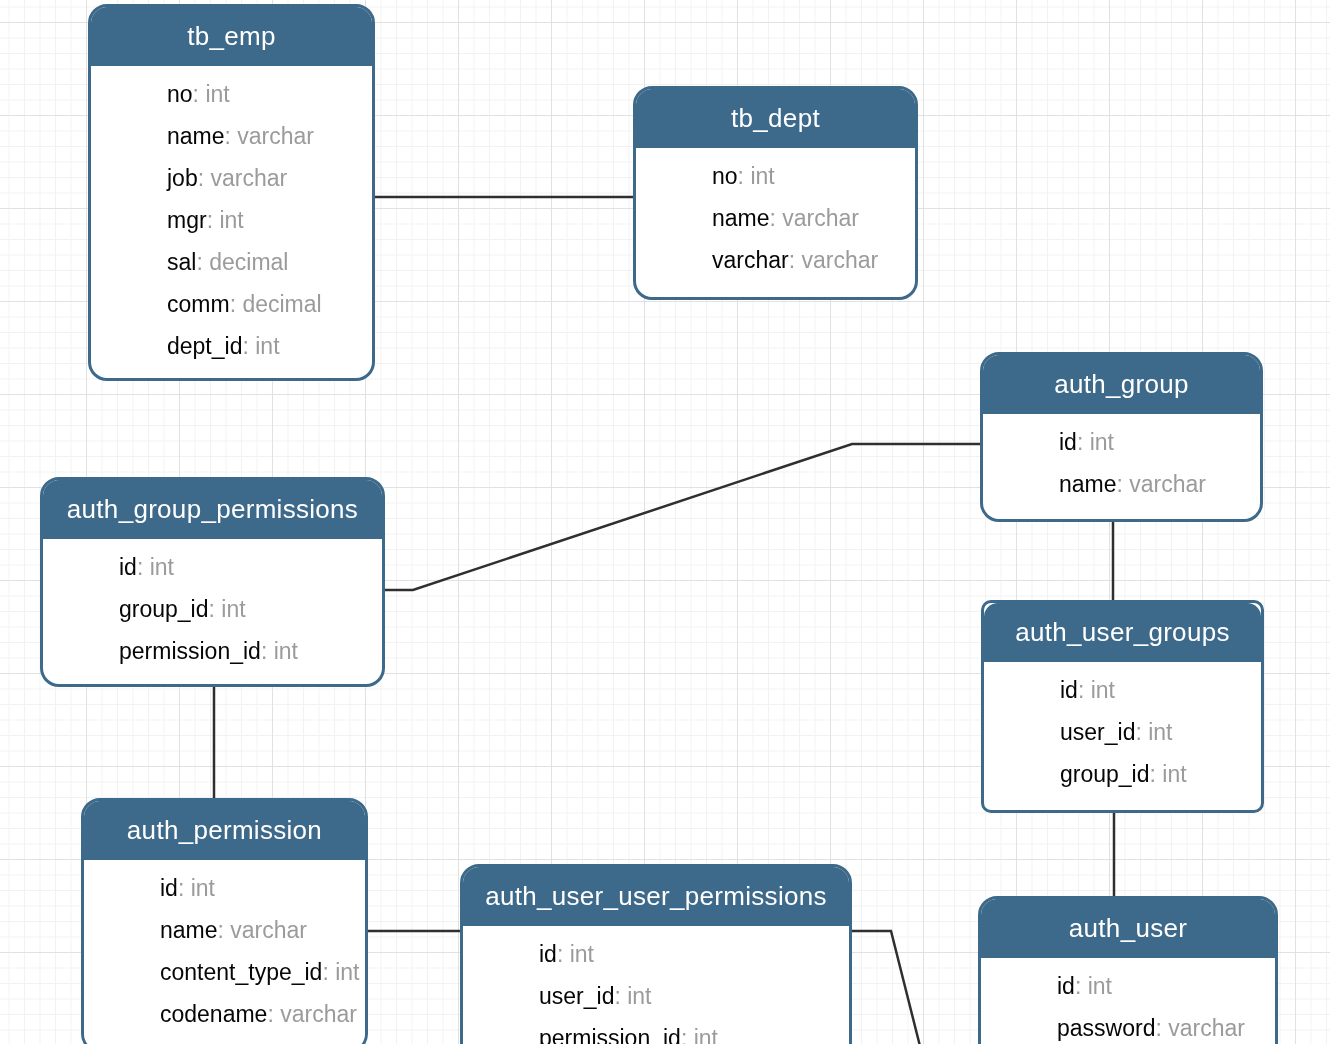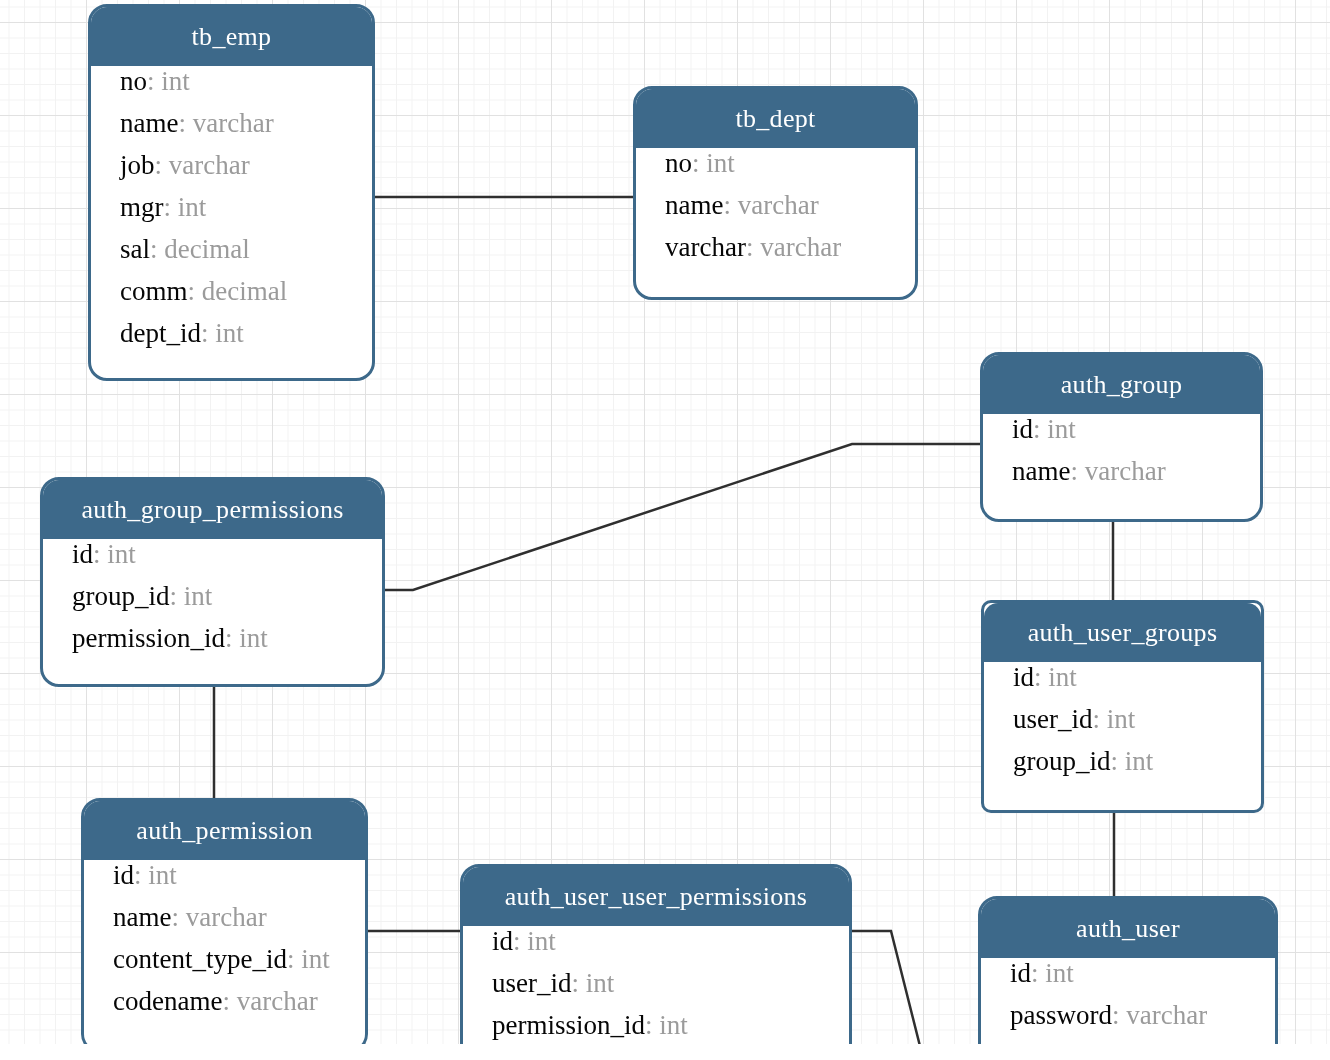--- a/index.html
+++ b/index.html
@@ -1,20 +1,20 @@
 <!DOCTYPE html>
 <html style="--header-fill: #3d698a; --body-fill: #ffffff; --title-text: #ffffff; --field-name: #060606; --field-type: #9b9b9b; --edge: #2f2f2f; --grid-minor: #f2f2f2; --grid-major: #e1e1e1;"><head>
 <meta charset="utf-8">
 <style>
   html,body { margin:0; padding:0; background:#ffffff; }
   #stage {
     position:relative;
     width:1330px; height:1044px;
     overflow:hidden;
-    font-family:Liberation Serif, serif;
+    font-family:Liberation Sans, sans-serif;
     background-color:#ffffff;
     background-image:
       linear-gradient(to right, var(--grid-major) 1px, transparent 1px),
       linear-gradient(to bottom, var(--grid-major) 1px, transparent 1px),
       linear-gradient(to right, var(--grid-minor) 1px, transparent 1px),
       linear-gradient(to bottom, var(--grid-minor) 1px, transparent 1px);
     background-size: 93px 93px, 93px 93px, 15.5px 15.5px, 15.5px 15.5px;
     background-position: 86px 22px, 86px 22px, 8.5px 6.5px, 8.5px 6.5px;
   }
   #edges { position:absolute; left:0; top:0; width:1330px; height:1060px; }
@@ -35,23 +35,23 @@
   }
   .entity-title {
     color:var(--title-text);
     font-size:26px;
     letter-spacing:0.3px;
     white-space:nowrap;
   }
   .entity-body { position:relative; }
   .field-row {
     height:42px;
-    display:flex; align-items:flex-start;
-    padding-left:29px;
-    font-size:27px;
+    display:flex; align-items:flex-end;
+    padding-left:76px;
+    font-size:23px;
     white-space:nowrap;
   }
   .field-name { color:var(--field-name); }
   .field-type { color:var(--field-type); }
   .field-type::before { content:": "; white-space:pre; }
 </style>
 </head>
 <body>
 
 <div id="stage">

